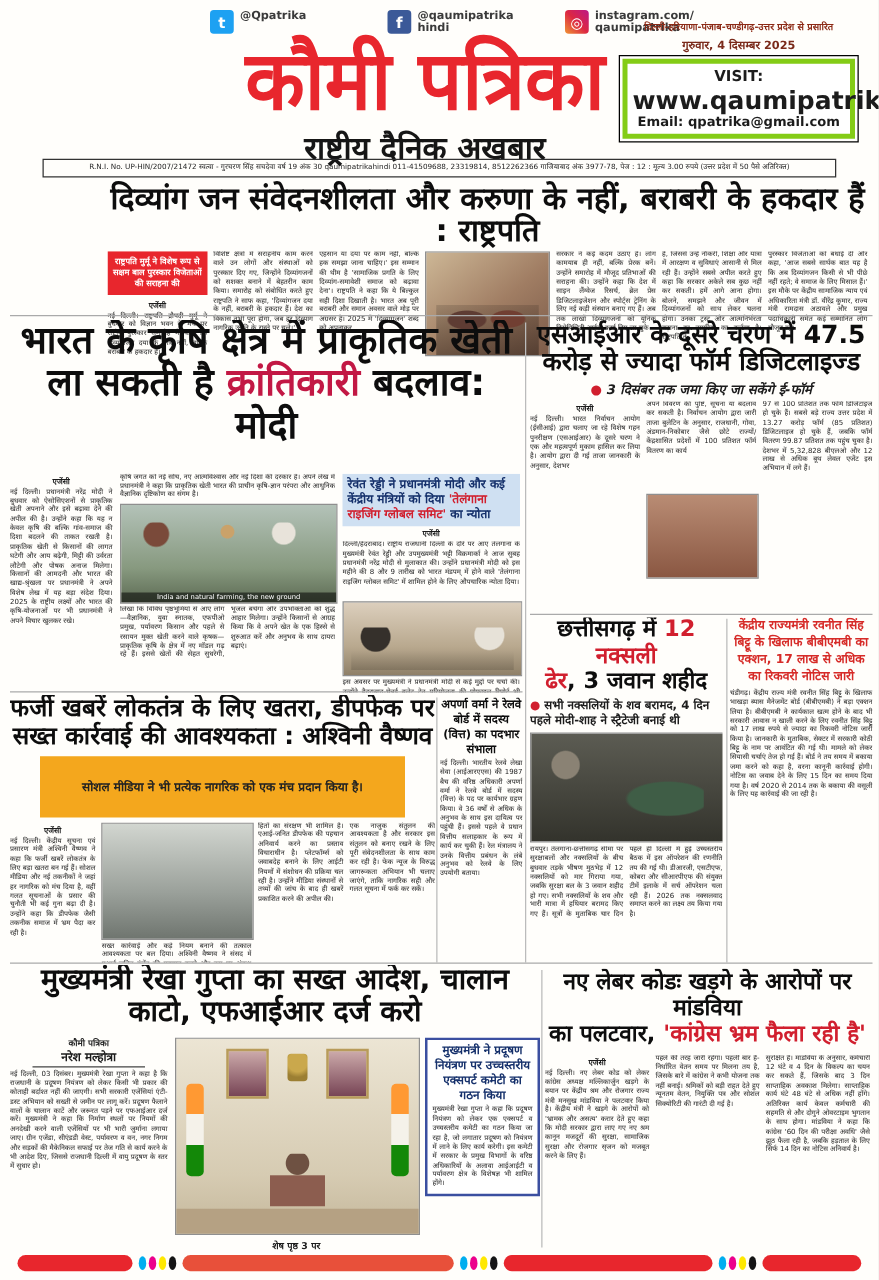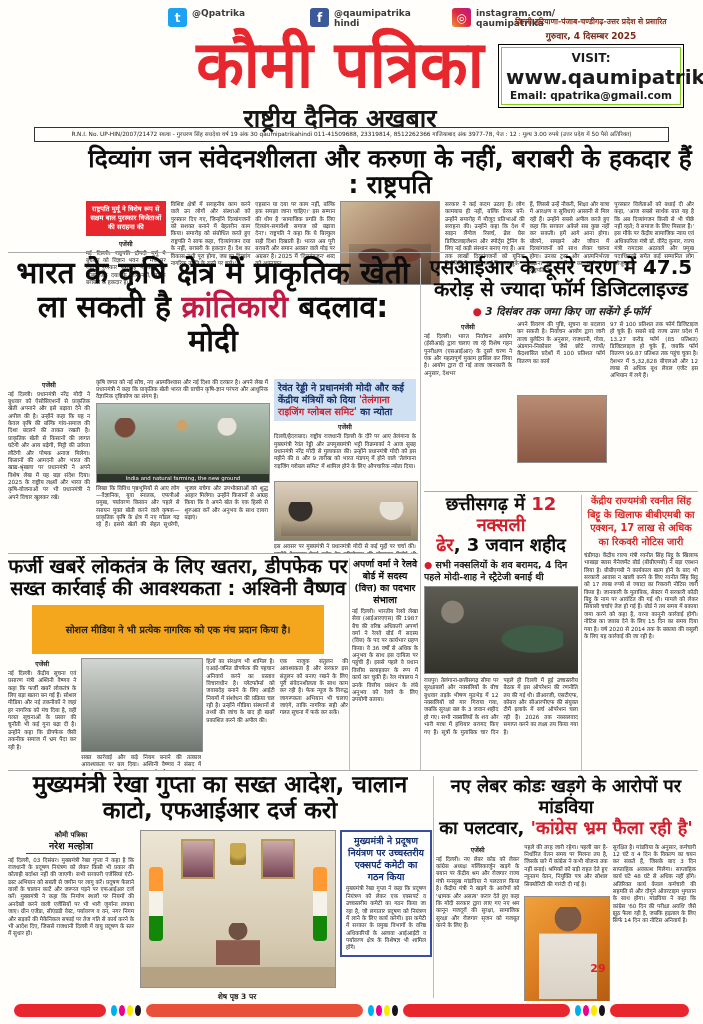--- a/index.html
+++ b/index.html
@@ -13,21 +13,21 @@
   .tw{background:#1da1f2;} .fb{background:#3b5998;}
   .ig{background:linear-gradient(45deg,#f09433,#dc2743,#bc1888);}
   .s-handle{font-size:9px;font-weight:bold;color:#3a3a3a;width:78px;line-height:1.15;}
   .masthead{position:absolute;left:90px;top:34px;width:500px;text-align:center;
             font-size:62px;font-weight:bold;color:#e8262d;line-height:1.0;transform:scaleY(1.05);}
   .subtitle{position:absolute;left:150px;top:100px;width:380px;text-align:center;
             font-size:25px;font-weight:bold;color:#161616;}
   .pubinfo{position:absolute;right:6px;top:16px;width:212px;text-align:center;}
   .circ{font-size:7.6px;color:#8c2a16;font-weight:bold;}
   .dateline{font-size:9px;color:#7a2a1a;font-weight:bold;margin-top:3px;}
-  .visitbox{margin:5px auto 0;width:170px;border:1px solid #84cc16;outline:1px solid #000;outline-offset:2px;
+  .visitbox{margin:5px auto 0;width:170px;border:4px solid #84cc16;outline:1px solid #000;outline-offset:2px;
             padding:3px 4px;background:#fff;}
   .v1{font-size:12px;font-weight:bold;} .v2{font-size:20px;font-weight:bold;} .v3{font-size:10.5px;font-weight:bold;}
   .rni{position:absolute;left:34px;right:34px;top:127px;height:13px;border:1px solid #333;
        font-size:5.8px;line-height:13px;text-align:center;white-space:nowrap;overflow:hidden;color:#222;}
   
   .hl{font-weight:bold;text-align:center;color:#0d0d0d;}
   .t{font-size:5.6px;line-height:1.32;text-align:justify;color:#1d1d1d;}
   .agency{font-size:6.2px;font-weight:bold;text-align:center;margin:1px 0 2px;}
   .red{color:#d11f2e;}
   .crimson{color:#c21844;}
@@ -342,24 +342,20 @@
       <span>नए लेबर कोडः खड़गे के आरोपों पर मांडविया</span><br>
       <span>का पलटवार, </span><span class="red">'कांग्रेस भ्रम फैला रही है'</span>
     </div>
     <div class="lb-cols">
       <div class="lbc">
         <div class="agency">एजेंसी</div>
         <div class="t">नई दिल्ली। नए लेबर कोड को लेकर कांग्रेस अध्यक्ष मल्लिकार्जुन खड़गे के बयान पर केंद्रीय श्रम और रोजगार राज्य मंत्री मनसुख मांडविया ने पलटवार किया है। केंद्रीय मंत्री ने खड़गे के आरोपों को 'भ्रामक और असत्य' करार देते हुए कहा कि मोदी सरकार द्वारा लाए गए नए श्रम कानून मजदूरों की सुरक्षा, सामाजिक सुरक्षा और रोजगार सृजन को मजबूत करने के लिए हैं।</div>
       </div>
       <div class="lbc">
         <div class="t" style="height:50px;overflow:hidden">पहले की तरह जारी रहेगा। पहली बार है-निर्धारित वेतन समय पर मिलना तय है, जिसके बारे में कांग्रेस ने कभी योजना तक नहीं बनाई। श्रमिकों को बड़ी राहत देते हुए न्यूनतम वेतन, नियुक्ति पत्र और सोशल सिक्योरिटी की गारंटी दी गई है।</div>
-        <div class="ph ph-mand">
-          <div class="mand-fig"></div>
-          <div class="mand-num">29</div>
-        </div>
       </div>
       <div class="lbc t">सुरक्षित है। मांडविया के अनुसार, कर्मचारी 12 घंटे व 4 दिन के विकल्प का चयन कर सकते हैं, जिसके बाद 3 दिन साप्ताहिक अवकाश मिलेगा। साप्ताहिक कार्य घंटे 48 घंटे से अधिक नहीं होंगे। अतिरिक्त कार्य केवल कर्मचारी की सहमति से और दोगुने ओवरटाइम भुगतान के साथ होगा। मांडविया ने कहा कि कांग्रेस '60 दिन की परीक्षा अवधि' जैसे झूठ फैला रही है, जबकि हड़ताल के लिए सिर्फ 14 दिन का नोटिस अनिवार्य है।</div>
     </div>
   </div>
 
   <div class="strip">
     <div class="bar b1"></div>
     <div class="dots">
       <span class="dot" style="background:#00aeef"></span>
       <span class="dot" style="background:#ec008c"></span>

